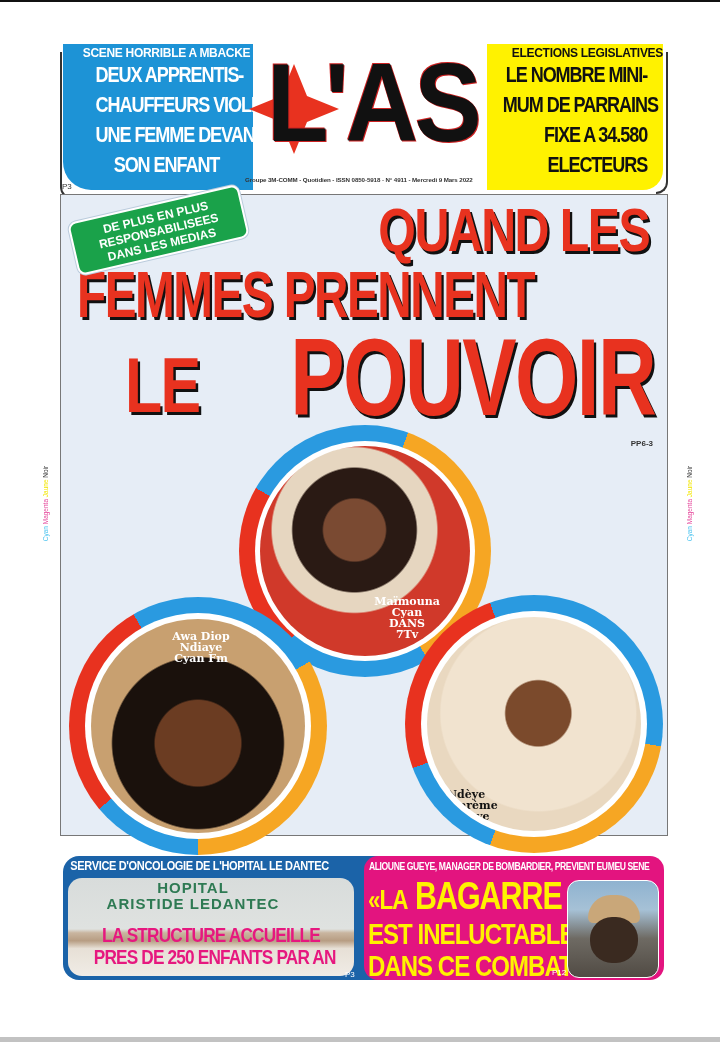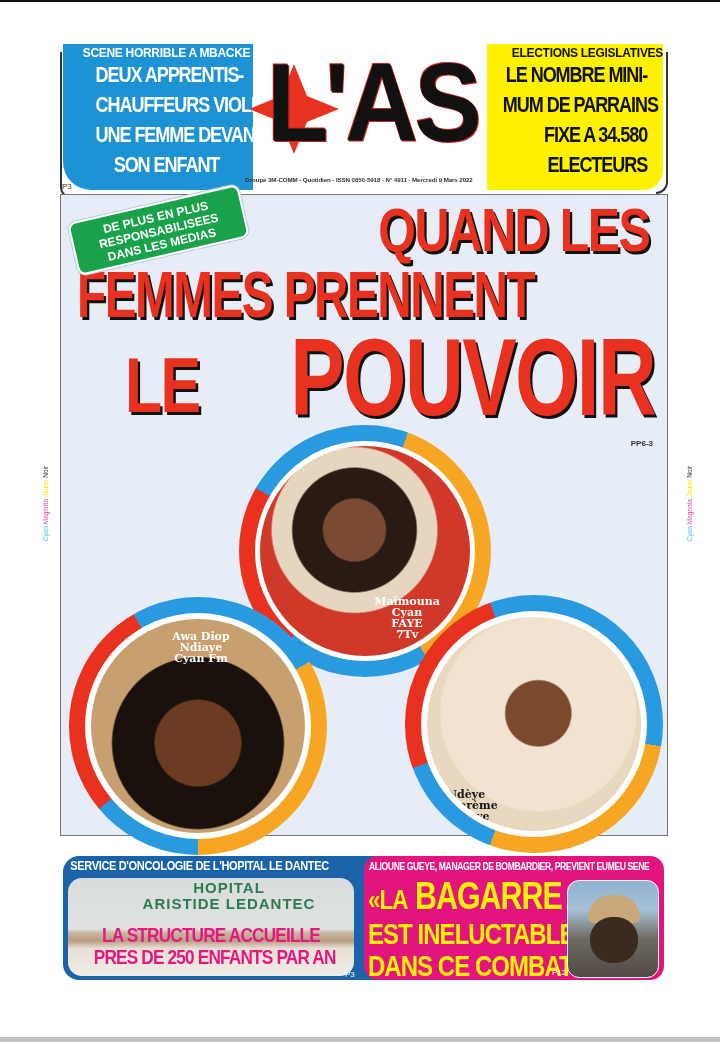--- a/index.html
+++ b/index.html
@@ -31,21 +31,21 @@
   .h3a{left:64px;top:150px;font-size:78px;line-height:80px;transform:scaleX(0.78);transform-origin:left;}
   .h3b{right:12px;top:128px;font-size:110px;line-height:108px;transform:scaleX(0.74);transform-origin:right;}
   .pp67{position:absolute;right:14px;top:244px;font-size:8px;font-weight:bold;color:#333;}
   .ring{position:absolute;border-radius:50%;}
   .photo{position:absolute;border-radius:50%;overflow:hidden;}
   .caption{position:absolute;font-family:"DejaVu Serif",serif;font-weight:bold;font-size:11px;line-height:11px;text-align:center;}
   
   .bl-box{position:absolute;left:3px;top:812px;width:347px;height:124px;background:#1b63a8;border-radius:16px;}
   .bl-kicker{color:#fff;font-weight:bold;font-size:12px;padding:3px 0 0 8px;letter-spacing:-0.4px;transform:scaleX(0.92);transform-origin:left;white-space:nowrap;}
   .bl-photo{position:absolute;left:5px;top:22px;width:286px;height:98px;border-radius:14px;background:linear-gradient(#d8dcdb 0%,#dfe2e0 52%,#c9b59f 56%,#b79d83 64%,#e7e0d6 72%,#f0ece6 100%);overflow:hidden;}
-  .hop-sign{position:absolute;left:0;top:2px;width:250px;text-align:center;color:#2e7a53;font-weight:bold;font-size:15px;line-height:16px;letter-spacing:1px;margin-left:36px;}
+  .hop-sign{position:absolute;left:0;top:2px;width:250px;text-align:center;color:#2e7a53;font-weight:bold;font-size:15px;line-height:16px;letter-spacing:1px;}
   .bl-head{position:absolute;left:0;top:46px;width:286px;text-align:center;color:#e6187f;font-weight:bold;font-size:21px;line-height:22px;letter-spacing:-1px;transform:scaleX(0.82);white-space:nowrap;}
   .br-box{position:absolute;left:304px;top:812px;width:300px;height:124px;background:#e3147f;border-radius:14px;}
   .br-kicker{color:#fff;font-weight:bold;font-size:10.5px;padding:4px 0 0 6px;letter-spacing:-0.5px;transform:scaleX(0.82);transform-origin:left;white-space:nowrap;}
   .br-head{position:absolute;left:4px;top:22px;color:#fff200;font-weight:bold;white-space:nowrap;letter-spacing:-1.2px;transform:scaleX(0.8);transform-origin:left;}
   .br-photo{position:absolute;left:203px;top:24px;width:90px;height:96px;border-radius:12px;background:linear-gradient(#8fb3d0 0%,#a6c1d6 30%,#6e6a63 60%,#514b44 100%);overflow:hidden;border:1px solid #fff;}
   .cmyk{position:absolute;font-size:6.5px;transform:rotate(-90deg);white-space:nowrap;}
 </style>
 </head>
 <body>
 
@@ -106,21 +106,21 @@
     </div>
 
     <div class="pp67">PP6-3</div>
 
     <div class="ring" style="left:178px;top:230px;width:252px;height:252px;background:conic-gradient(#2a9ae0 0deg 20deg,#f6a623 20deg 150deg,#2a9ae0 150deg 220deg,#e8321f 220deg 300deg,#2a9ae0 300deg 360deg);"></div>
     <div class="ring" style="left:194px;top:246px;width:220px;height:220px;background:#fff;"></div>
     <div class="photo" style="left:199px;top:251px;width:210px;height:210px;background:radial-gradient(circle at 45% 40%,#7a4a32 0 18%,#2a1a14 19% 36%,#e6d6c0 37% 48%,#d0392a 49% 100%);">
       <div class="caption" style="left:112px;top:150px;width:70px;color:#fff;">
         <div>Maïmouna</div>
         <div>Cyan</div>
-        <div>FAYE</div>
+        <div>DANS</div>
         <div>7Tv</div>
       </div>
     </div>
 
     <div class="ring" style="left:8px;top:402px;width:258px;height:258px;background:conic-gradient(#2a9ae0 0deg 60deg,#f6a623 60deg 180deg,#2a9ae0 180deg 230deg,#e8321f 230deg 330deg,#2a9ae0 330deg 360deg);"></div>
     <div class="ring" style="left:24px;top:418px;width:226px;height:226px;background:#fff;"></div>
     <div class="photo" style="left:30px;top:424px;width:214px;height:214px;background:radial-gradient(circle at 50% 58%,#6b3c22 0 26%,#1a110c 27% 52%,#c8a070 53% 100%);">
       <div class="caption" style="left:75px;top:12px;width:70px;color:#fff;">
         <div>Awa Diop</div>
         <div>Ndiaye</div>

